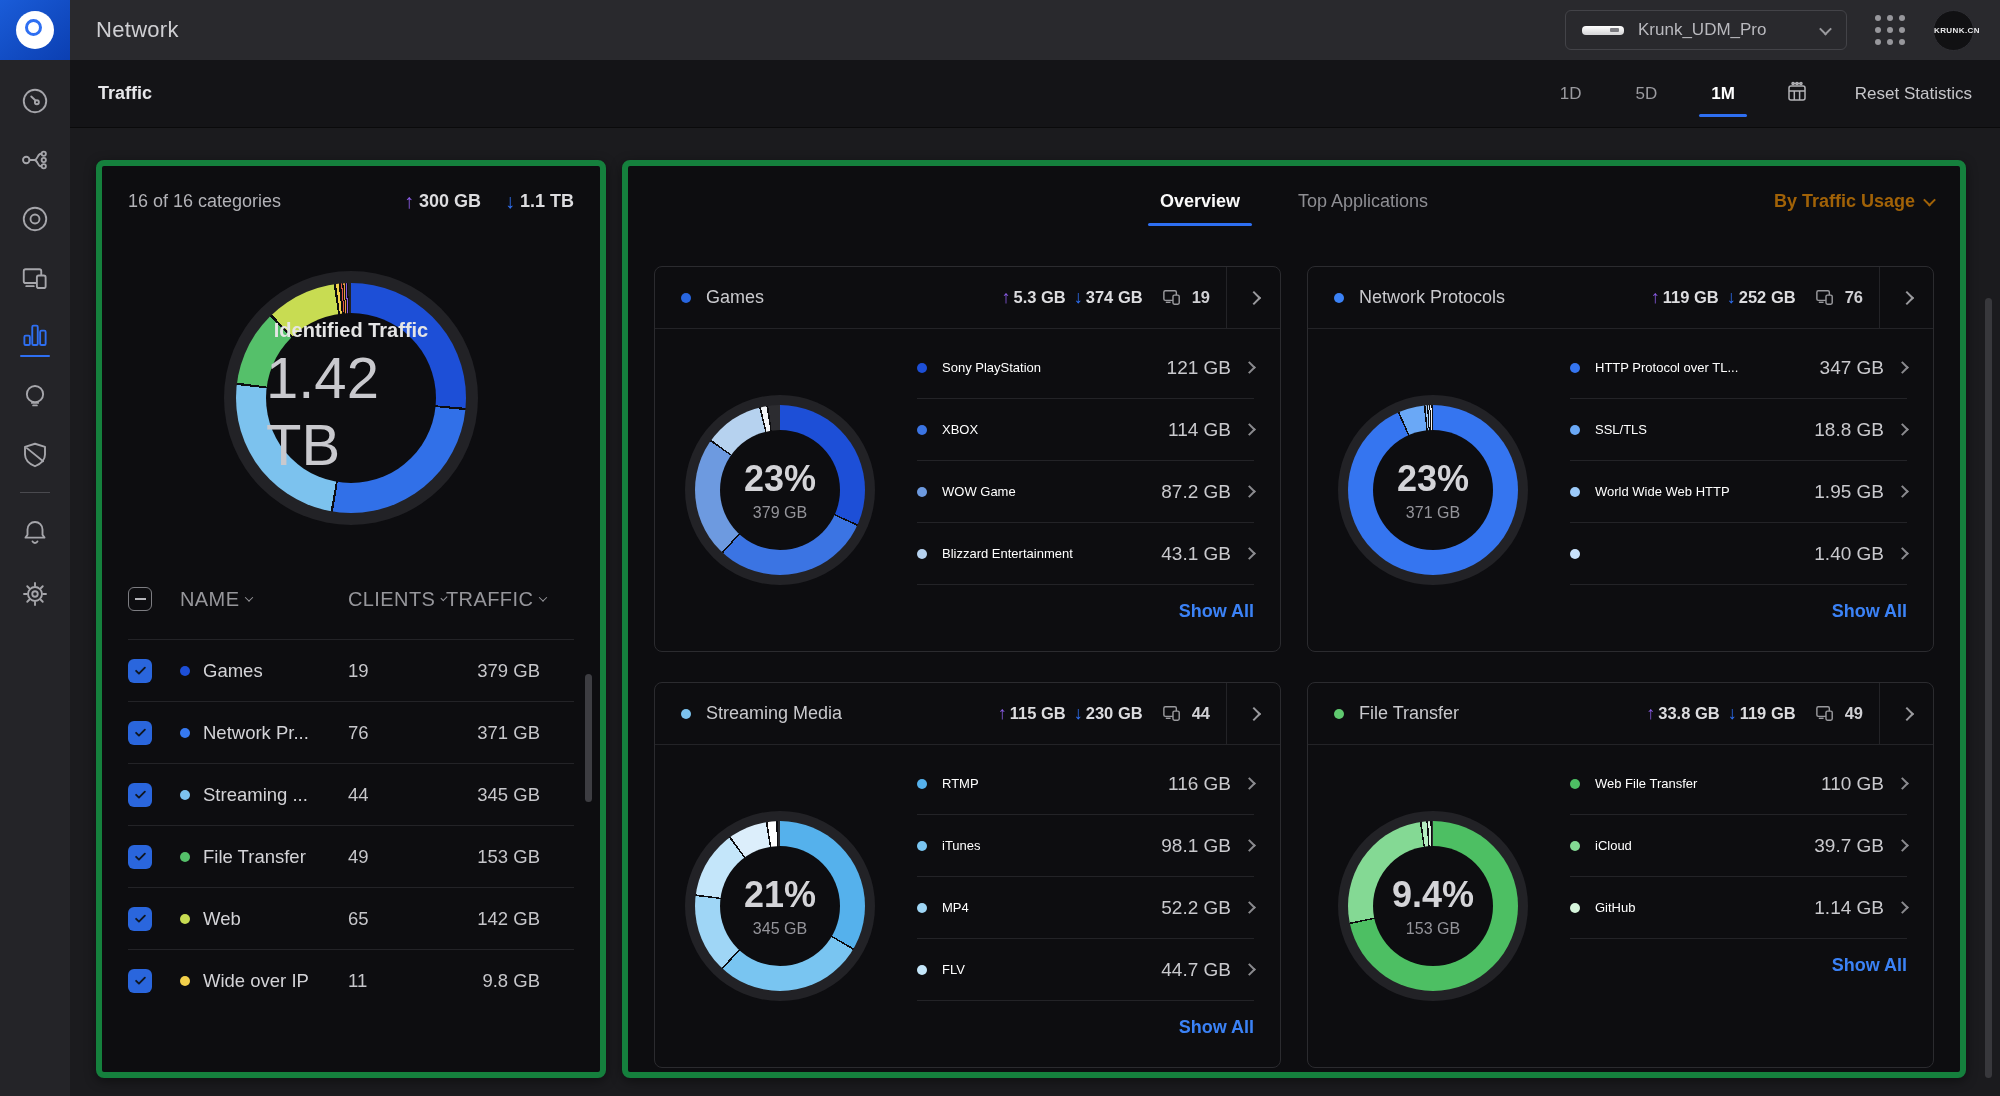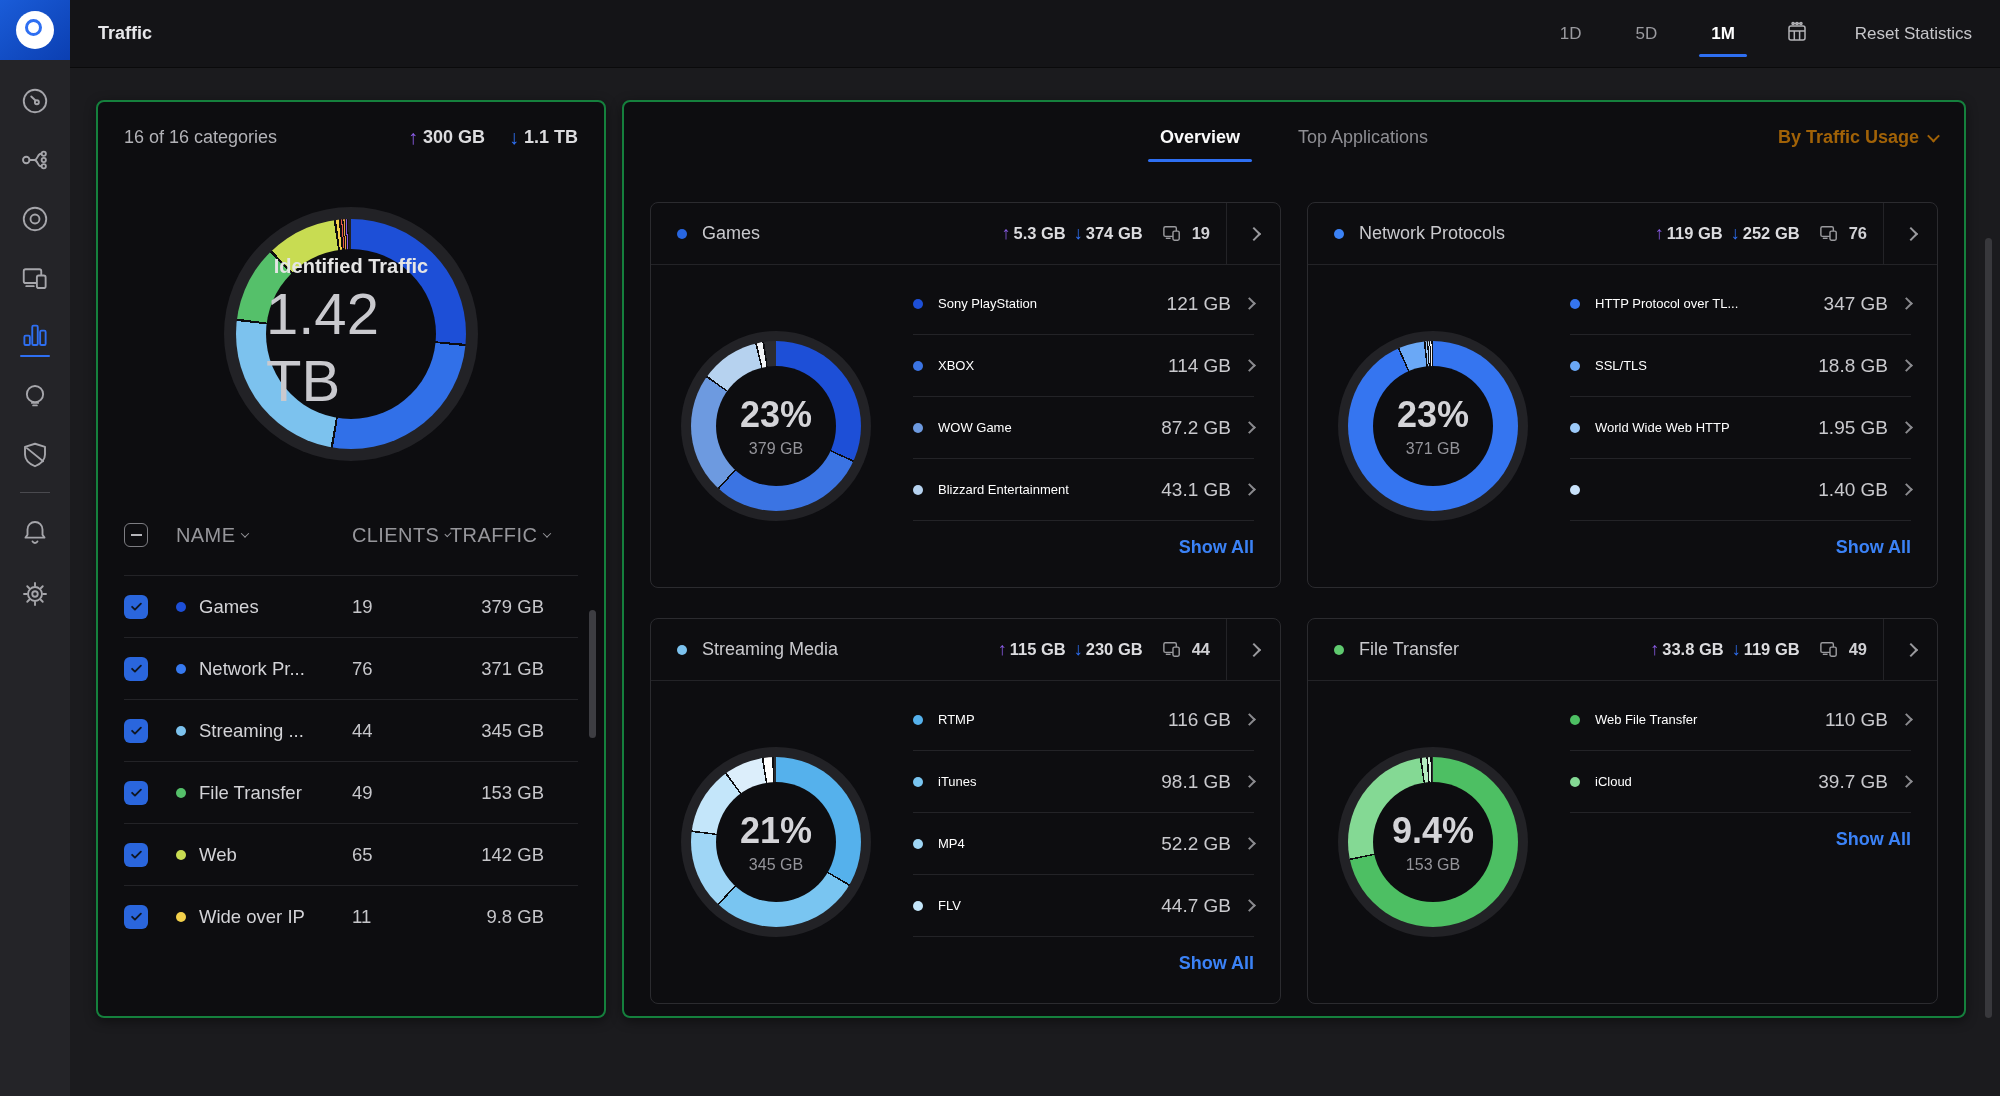--- a/index.html
+++ b/index.html
@@ -41,21 +41,21 @@
   .sub-title { font-size:18px; font-weight:700; color:#e6e6e9; }
   .sub-right { margin-left:auto; display:flex; align-items:center; gap:46px; }
   .range-tab { font-size:17px; color:#9a9a9f; height:68px; display:flex; align-items:center; position:relative; cursor:pointer; padding:0 4px; }
   .range-tab.active { color:#ffffff; font-weight:700; }
   .range-tab.active::after { content:""; position:absolute; left:-8px; right:-8px; bottom:11px; height:3px; border-radius:2px; background:#2e6ff2; }
   .cal-icon svg { stroke:#b2b2b7; fill:none; stroke-width:1.5; }
   .reset-label { font-size:17px; color:#c6c6ca; cursor:pointer; }
 
   
   .content { flex:1; background:#1b1b1e; padding:32px 34px 0 26px; display:flex; gap:16px; position:relative; overflow:hidden; }
-  .panel { background:#0d0d10; border:2px solid #15803d; border-radius:8px; height:918px; box-shadow:0 3px 12px rgba(0,0,0,.45); }
+  .panel { background:#0d0d10; border:6px solid #15803d; border-radius:8px; height:918px; box-shadow:0 3px 12px rgba(0,0,0,.45); }
 
   
   .left-panel { width:510px; padding:0 26px; flex-shrink:0; position:relative; }
   .lp-head { display:flex; align-items:center; margin-top:24px; }
   .lp-summary { font-size:18px; color:#b2b2b7; }
   .lp-stats { margin-left:auto; display:flex; gap:24px; }
   .stat { display:flex; align-items:center; gap:5px; font-size:18px; font-weight:700; color:#dcdcdf; }
   .arrow { font-size:20px; font-weight:400; }
   .arrow.up { color:#8a5ce6; }
   .arrow.down { color:#2e6ff2; }
@@ -200,20 +200,42 @@
             <circle cx="12" cy="12" r="5.6"></circle>
             <circle cx="12" cy="12" r="2.2"></circle>
             <path d="M12 3.2v2.2M12 18.6v2.2M3.2 12h2.2M18.6 12h2.2M5.8 5.8l1.6 1.6M16.6 16.6l1.6 1.6M18.2 5.8l-1.6 1.6M7.4 16.6l-1.6 1.6"></path>
           </svg>
       </div>
     </nav>
   </aside>
 
   <div class="main">
 
+    <header class="topbar">
+      <div class="topbar-title">Network</div>
+      <div class="topbar-right">
+        <div class="device-pill">
+          <span class="device-img"></span>
+          <span class="pill-label">Krunk_UDM_Pro</span>
+          <span class="pill-chev"><span class="chev down"></span></span>
+        </div>
+        <div class="grid-icon">
+          <i></i>
+            <i></i>
+            <i></i>
+            <i></i>
+            <i></i>
+            <i></i>
+            <i></i>
+            <i></i>
+            <i></i>
+        </div>
+        <div class="avatar">KRUNK.CN</div>
+      </div>
+    </header>
 
     <div class="subheader">
       <div class="sub-title">Traffic</div>
       <div class="sub-right">
         <div class="range-tab">1D</div>
         <div class="range-tab">5D</div>
         <div class="range-tab active">1M</div>
         <div class="cal-icon">
           <svg width="24" height="24" viewBox="0 0 24 24">
               <rect x="4" y="6" width="16" height="14" rx="2"></rect>
@@ -603,20 +625,26 @@
                   <span class="app-name">Web File Transfer</span>
                   <span class="app-value">110 GB</span>
                   <span class="chev right"></span>
                 </div>
                 <div class="app-row">
                   <span class="dot" style="background: rgb(132, 217, 148);"></span>
                   <span class="app-name">iCloud</span>
                   <span class="app-value">39.7 GB</span>
                   <span class="chev right"></span>
                 </div>
+                <div class="app-row">
+                  <span class="dot" style="background: rgb(214, 245, 220);"></span>
+                  <span class="app-name">GitHub</span>
+                  <span class="app-value">1.14 GB</span>
+                  <span class="chev right"></span>
+                </div>
                 <div class="show-all">Show All</div>
               </div>
             </div>
           </article>
 
         </div>
       </section>
 
       <div class="page-scrollbar"></div>
     </div>

